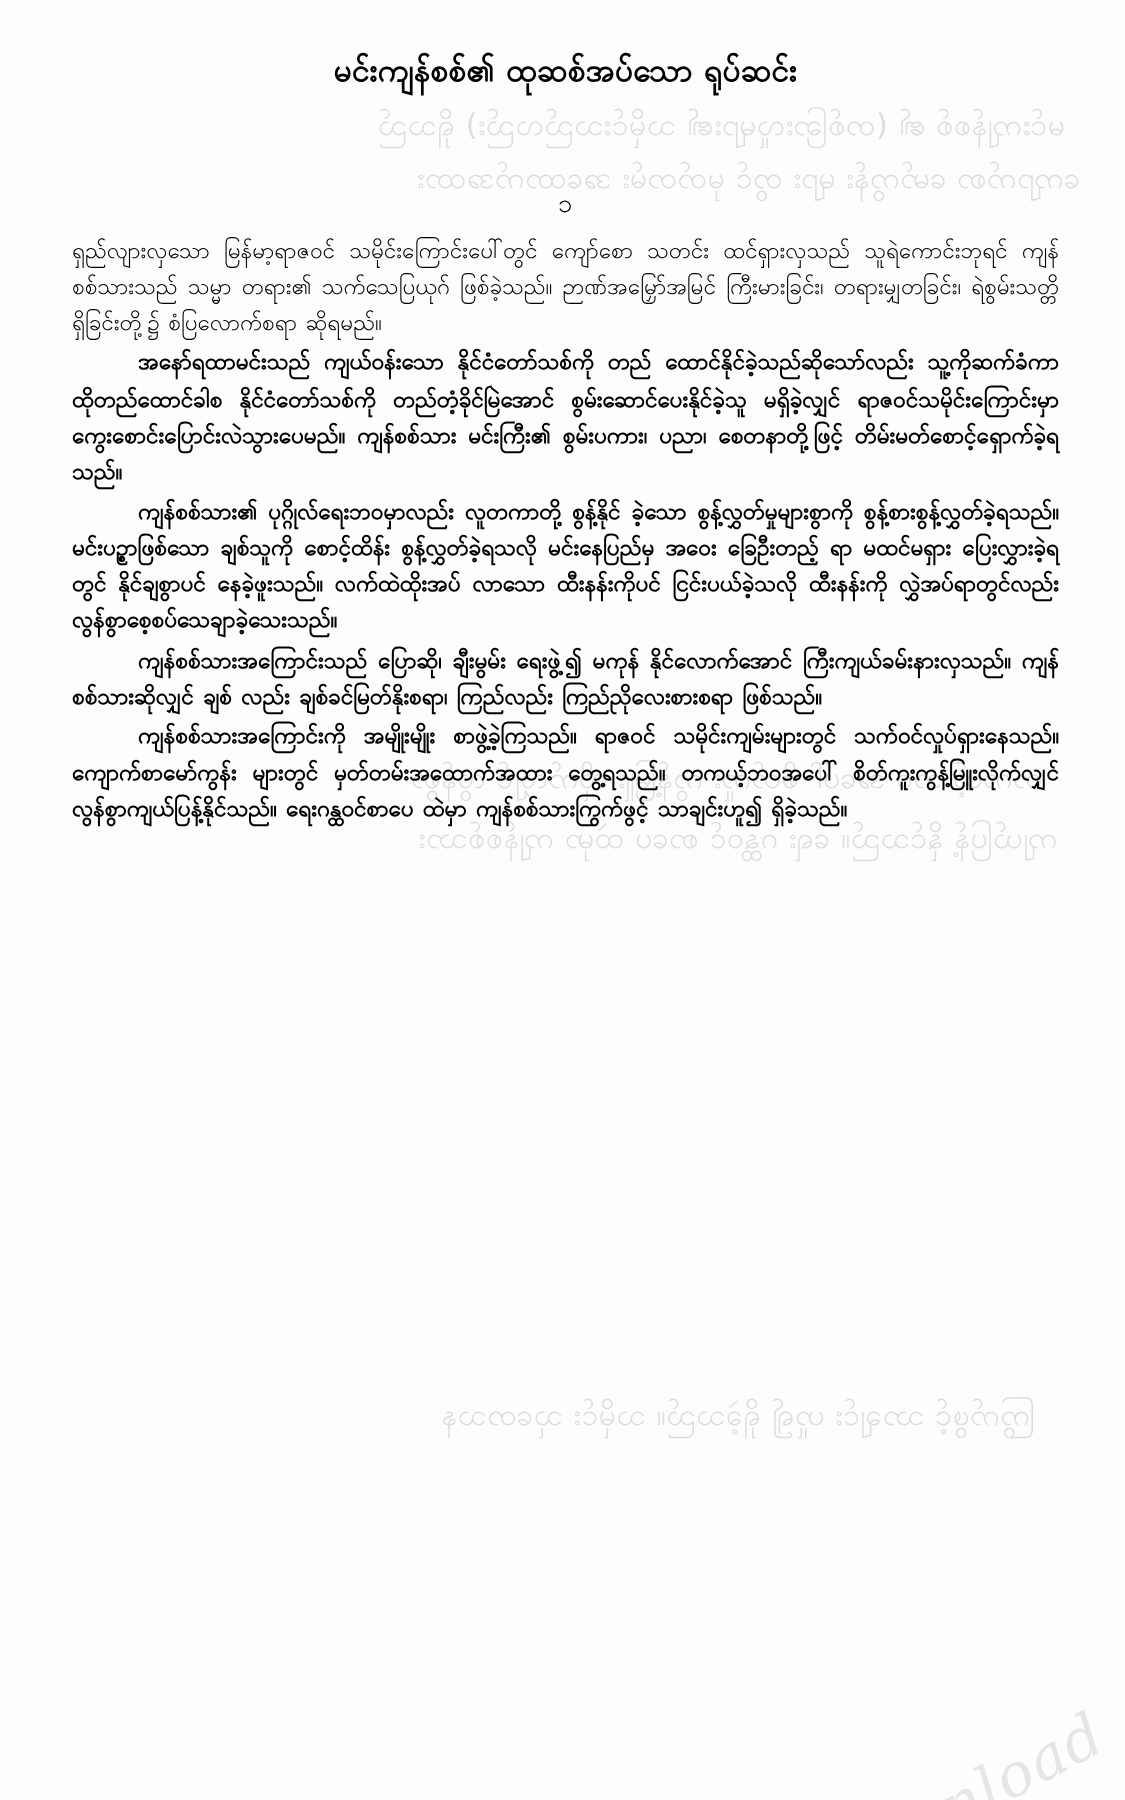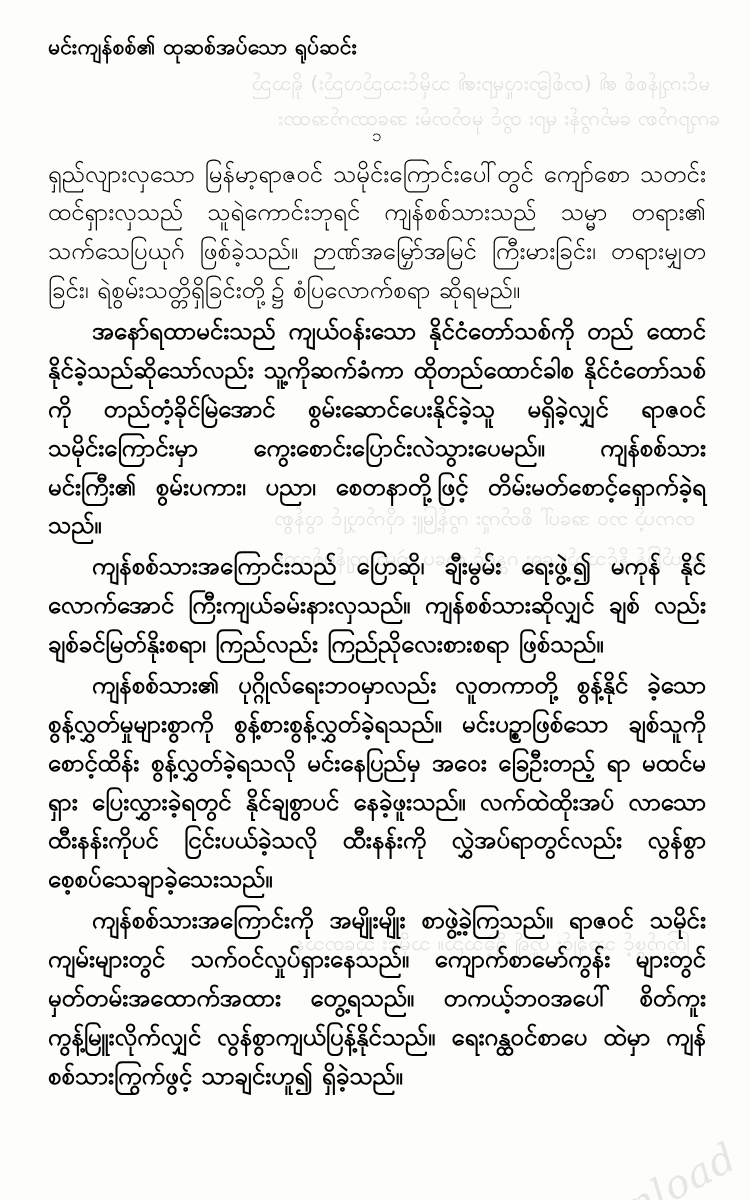--- a/index.html
+++ b/index.html
@@ -41,35 +41,35 @@
     letter-spacing: 0.5px;
     white-space: nowrap;
     color: #3a3a3a;
   }
   .content {
     position: relative;
     z-index: 2;
     padding: 26px 44px 0 48px;
   }
   .doc-title {
-    text-align: left;
+    text-align: center;
     font-size: 21px;
     font-weight: bold;
     line-height: 1.5;
     margin: 6px 0 0 0;
     letter-spacing: 0.2px;
   }
   .page-number {
     text-align: center;
     font-size: 17px;
     margin: 60px 0 6px 0;
     letter-spacing: 0.5px;
   }
   .para {
-    font-size: 24px;
+    font-size: 15px;
     line-height: 1.62;
     text-align: justify;
     text-justify: inter-word;
     margin: 0 0 2px 0;
     word-spacing: 1px;
   }
   .para.indent {
     text-indent: 44px;
     font-weight: bold;
   }
@@ -103,21 +103,21 @@
   </div>
 
   <div class="content">
 
     <h1 class="doc-title">မင်းကျန်စစ်၏ ထုဆစ်အပ်သော ရုပ်ဆင်း</h1>
 
     <div class="page-number">၁</div>
 
     <p class="para">ရှည်လျားလှသော မြန်မာ့ရာဇဝင် သမိုင်းကြောင်းပေါ်တွင် ကျော်စော သတင်း ထင်ရှားလှသည် သူရဲကောင်းဘုရင် ကျန်စစ်သားသည် သမ္မာ တရား၏ သက်သေပြယုဂ် ဖြစ်ခဲ့သည်။ ဉာဏ်အမြှော်အမြင် ကြီးမားခြင်း၊ တရားမျှတခြင်း၊ ရဲစွမ်းသတ္တိရှိခြင်းတို့၌ စံပြလောက်စရာ ဆိုရမည်။</p>
     <p class="para indent">အနော်ရထာမင်းသည် ကျယ်ဝန်းသော နိုင်ငံတော်သစ်ကို တည် ထောင်နိုင်ခဲ့သည်ဆိုသော်လည်း သူ့ကိုဆက်ခံကာ ထိုတည်ထောင်ခါစ နိုင်ငံတော်သစ်ကို တည်တံ့ခိုင်မြဲအောင် စွမ်းဆောင်ပေးနိုင်ခဲ့သူ မရှိခဲ့လျှင် ရာဇဝင်သမိုင်းကြောင်းမှာ ကွေးစောင်းပြောင်းလဲသွားပေမည်။ ကျန်စစ်သား မင်းကြီး၏ စွမ်းပကား၊ ပညာ၊ စေတနာတို့ဖြင့် တိမ်းမတ်စောင့်ရှောက်ခဲ့ရ သည်။</p>
+    <p class="para indent">ကျန်စစ်သား၏ ပုဂ္ဂိုလ်ရေးဘဝမှာလည်း လူတကာတို့ စွန့်နိုင် ခဲ့သော စွန့်လွှတ်မှုများစွာကို စွန့်စားစွန့်လွှတ်ခဲ့ရသည်။ မင်းပဉ္စာဖြစ်သော ချစ်သူကို စောင့်ထိန်း စွန့်လွှတ်ခဲ့ရသလို မင်းနေပြည်မှ အဝေး ခြေဦးတည့် ရာ မထင်မရှား ပြေးလွှားခဲ့ရတွင် နိုင်ချစွာပင် နေခဲ့ဖူးသည်။ လက်ထဲထိုးအပ် လာသော ထီးနန်းကိုပင် ငြင်းပယ်ခဲ့သလို ထီးနန်းကို လွှဲအပ်ရာတွင်လည်း လွန်စွာစေ့စပ်သေချာခဲ့သေးသည်။</p>
     <p class="para indent">ကျန်စစ်သားအကြောင်းသည် ပြောဆို၊ ချီးမွမ်း ရေးဖွဲ့၍ မကုန် နိုင်လောက်အောင် ကြီးကျယ်ခမ်းနားလှသည်။ ကျန်စစ်သားဆိုလျှင် ချစ် လည်း ချစ်ခင်မြတ်နိုးစရာ၊ ကြည်လည်း ကြည်ညိုလေးစားစရာ ဖြစ်သည်။</p>
-    <p class="para indent">ကျန်စစ်သား၏ ပုဂ္ဂိုလ်ရေးဘဝမှာလည်း လူတကာတို့ စွန့်နိုင် ခဲ့သော စွန့်လွှတ်မှုများစွာကို စွန့်စားစွန့်လွှတ်ခဲ့ရသည်။ မင်းပဉ္စာဖြစ်သော ချစ်သူကို စောင့်ထိန်း စွန့်လွှတ်ခဲ့ရသလို မင်းနေပြည်မှ အဝေး ခြေဦးတည့် ရာ မထင်မရှား ပြေးလွှားခဲ့ရတွင် နိုင်ချစွာပင် နေခဲ့ဖူးသည်။ လက်ထဲထိုးအပ် လာသော ထီးနန်းကိုပင် ငြင်းပယ်ခဲ့သလို ထီးနန်းကို လွှဲအပ်ရာတွင်လည်း လွန်စွာစေ့စပ်သေချာခဲ့သေးသည်။</p>
     <p class="para indent">ကျန်စစ်သားအကြောင်းကို အမျိုးမျိုး စာဖွဲ့ခဲ့ကြသည်။ ရာဇဝင် သမိုင်းကျမ်းများတွင် သက်ဝင်လှုပ်ရှားနေသည်။ ကျောက်စာမော်ကွန်း များတွင် မှတ်တမ်းအထောက်အထား တွေ့ရသည်။ တကယ့်ဘဝအပေါ် စိတ်ကူးကွန့်မြူးလိုက်လျှင် လွန်စွာကျယ်ပြန့်နိုင်သည်။ ရေးဂန္ထဝင်စာပေ ထဲမှာ ကျန်စစ်သားကြွက်ဖွင့် သာချင်းဟူ၍ ရှိခဲ့သည်။</p>
 
   </div>
 
   <div class="watermark">myanmarbookdownload</div>
 
 </div>
 
 </body></html>

